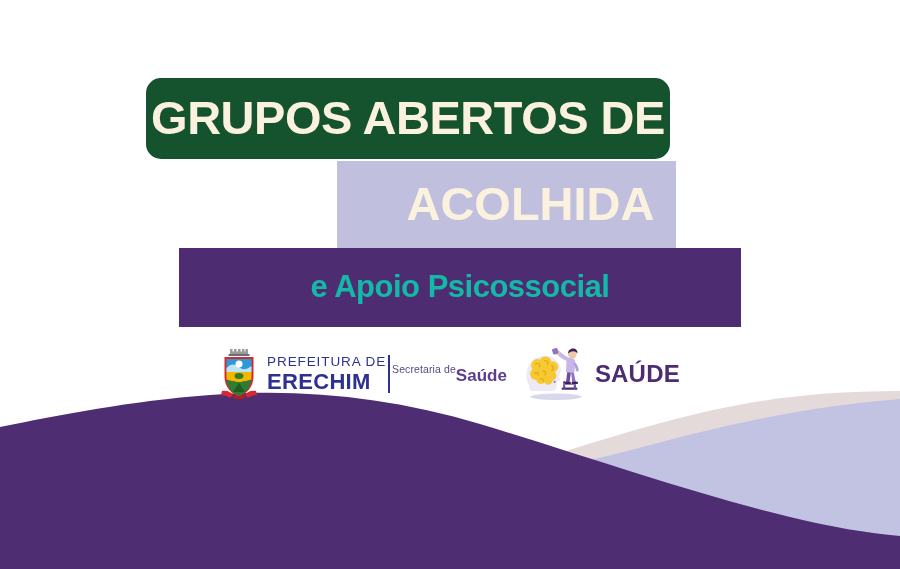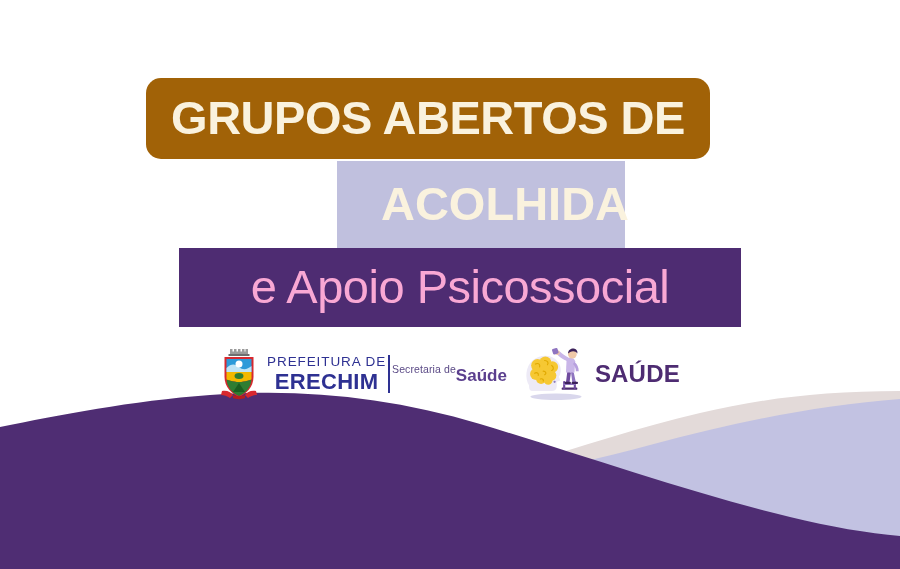--- a/index.html
+++ b/index.html
@@ -49,39 +49,39 @@
     display: flex;
     align-items: center;
     justify-content: center;
     box-sizing: border-box;
     white-space: nowrap;
   }
 
   .band-1 {
     left: 146px;
     top: 78px;
-    width: 564px;
+    width: 524px;
     height: 81px;
-    background: #a16207;
+    background: #14532d;
     border-radius: 15px;
     z-index: 3;
   }
   .band-1 .band-text {
     font-size: 47px;
     font-weight: 700;
     letter-spacing: -0.5px;
     color: #FAF2DE;
     line-height: 1;
     padding-bottom: 3px;
   }
 
   .band-2 {
     left: 337px;
     top: 161px;
-    width: 288px;
+    width: 339px;
     height: 87px;
     background: #C0C0DE;
     z-index: 2;
     padding-left: 48px;
   }
   .band-2 .band-text {
     font-size: 47px;
     font-weight: 700;
     letter-spacing: 0px;
     color: #FAF2DE;
@@ -91,24 +91,24 @@
 
   .band-3 {
     left: 179px;
     top: 248px;
     width: 562px;
     height: 79px;
     background: #4E2C72;
     z-index: 4;
   }
   .band-3 .band-text {
-    font-size: 47px;
-    font-weight: 400;
+    font-size: 31px;
+    font-weight: 700;
     letter-spacing: -0.5px;
-    color: #f9a8d4;
+    color: #14b8a6;
     line-height: 1;
     padding-bottom: 3px;
   }
 
   
   .logo-row {
     position: absolute;
     left: 0;
     top: 341px;
     width: 900px;
@@ -142,21 +142,20 @@
     font-weight: 400;
     letter-spacing: 0.9px;
     color: #2E3192;
   }
   .pref-line2 {
     font-size: 22px;
     font-weight: 700;
     letter-spacing: 0.3px;
     color: #2E3192;
     margin-top: 2px;
-    text-align: center;
   }
 
   .logo-divider {
     width: 2px;
     height: 38px;
     background: #2E3192;
     margin: 0 2px;
     flex: 0 0 auto;
   }
 

